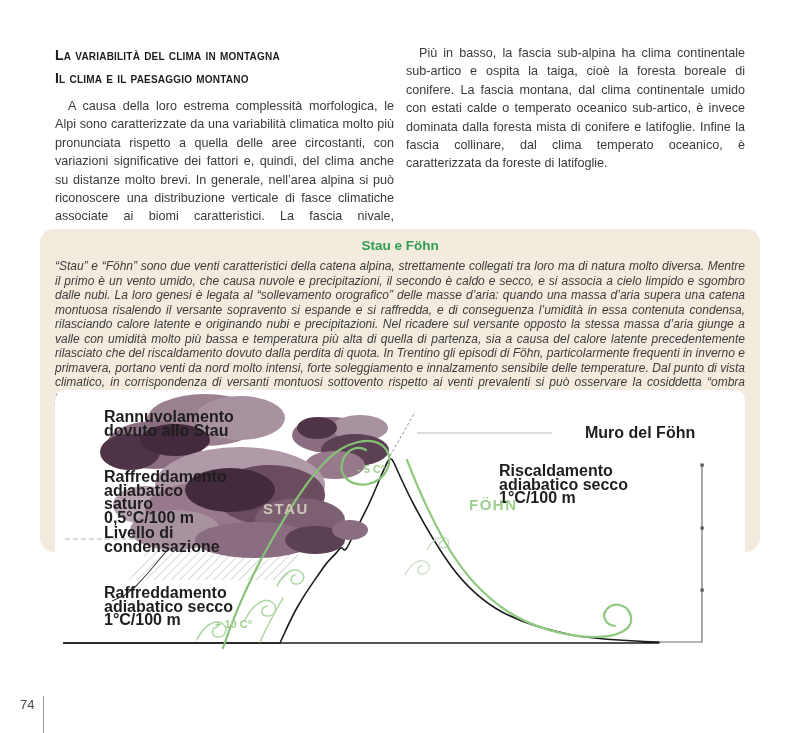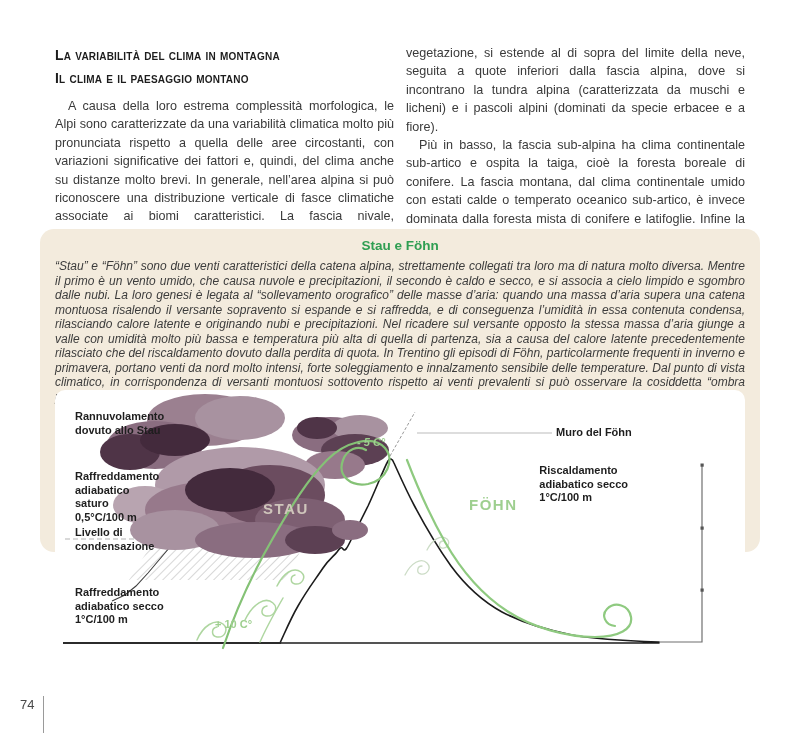--- a/index.html
+++ b/index.html
@@ -17,22 +17,22 @@
   .infobox{position:absolute;left:40px;top:229px;width:720px;height:323px;
            background:var(--box-bg,#f3ebdd);border-radius:14px;}
   .infobox-title{margin-top:9px;text-align:center;font-size:13.5px;font-weight:bold;
                  color:var(--accent-green,#2f9e52);}
   .infobox-body{margin:6px 15px 0 15px;font-size:12px;line-height:14.5px;font-style:italic;
                 text-align:justify;color:#3c3c3c;}
   
   .panel{position:absolute;left:15px;top:161px;width:690px;height:282px;background:#fff;
          border-radius:10px;overflow:hidden;}
   .panel svg{position:absolute;left:0;top:0;}
-  .dlabel{position:absolute;font-size:11px;font-weight:bold;line-height:13.5px;
-          color:#1e1e1e;white-space:pre-line;}
+  .dlabel{position:absolute;font-size:16px;font-weight:bold;line-height:13.5px;
+          color:#1e1e1e;white-space:pre-line;margin-left:29px;}
   .dlabel.right{text-align:left;}
   .glabel{position:absolute;font-weight:bold;color:var(--label-green,#9ecf8f);white-space:pre;}
   .stau-text{font-size:15px;letter-spacing:1.5px;color:var(--stau-text,#cfc5bb);}
   .fohn-text{font-size:15px;letter-spacing:1.5px;}
   .temp-text{font-size:11px;}
   .caption{position:absolute;left:20px;top:261px;width:650px;font-size:11px;
            font-weight:normal;color:#2e2e2e;}
   
   .pagenum{position:absolute;left:20px;top:697px;font-size:13px;color:#4a4a4a;}
   .pagenum-rule{position:absolute;left:43px;top:696px;width:1px;height:37px;background:#9a9a9a;}
@@ -42,21 +42,20 @@
 
 <div class="page">
 
   <div class="cols">
     <div class="col">
       <div class="heading">La variabilità del clima in montagna</div>
       <div class="heading">Il clima e il paesaggio montano</div>
       <div class="bodytext indent lead">A causa della loro estrema complessità morfologica, le Alpi sono caratterizzate da una variabilità climatica molto più pronunciata rispetto a quella delle aree circostanti, con variazioni significative dei fattori e, quindi, del clima anche su distanze molto brevi. In generale, nell’area alpina si può riconoscere una distribuzione verticale di fasce climatiche associate ai biomi caratteristici. La fascia nivale, caratterizzata da neve e ghiaccio perenni e dalla totale assenza di</div>
     </div>
     <div class="col">
-      <div class="bodytext">vegetazione, si estende al di sopra del limite della neve, seguita a quote inferiori dalla fascia alpina, dove si incontrano la tundra alpina (caratterizzata da muschi e licheni) e i pascoli alpini (dominati da specie erbacee e a fiore).</div>
       <div class="bodytext indent">Più in basso, la fascia sub-alpina ha clima continentale sub-artico e ospita la taiga, cioè la foresta boreale di conifere. La fascia montana, dal clima continentale umido con estati calde o temperato oceanico sub-artico, è invece dominata dalla foresta mista di conifere e latifoglie. Infine la fascia collinare, dal clima temperato oceanico, è caratterizzata da foreste di latifoglie.</div>
     </div>
   </div>
 
   <div class="infobox">
     <div class="infobox-title">Stau e Föhn</div>
     <div class="infobox-body">“Stau” e “Föhn” sono due venti caratteristici della catena alpina, strettamente collegati tra loro ma di natura molto diversa. Mentre il primo è un vento umido, che causa nuvole e precipitazioni, il secondo è caldo e secco, e si associa a cielo limpido e sgombro dalle nubi. La loro genesi è legata al “sollevamento orografico” delle masse d’aria: quando una massa d’aria supera una catena montuosa risalendo il versante sopravento si espande e si raffredda, e di conseguenza l’umidità in essa contenuta condensa, rilasciando calore latente e originando nubi e precipitazioni. Nel ricadere sul versante opposto la stessa massa d’aria giunge a valle con umidità molto più bassa e temperatura più alta di quella di partenza, sia a causa del calore latente precedentemente rilasciato che del riscaldamento dovuto dalla perdita di quota. In Trentino gli episodi di Föhn, particolarmente frequenti in inverno e primavera, portano venti da nord molto intensi, forte soleggiamento e innalzamento sensibile delle temperature. Dal punto di vista climatico, in corrispondenza di versanti montuosi sottovento rispetto ai venti prevalenti si può osservare la cosiddetta “ombra pluviometrica”, cioè una zona caratterizzata da relativa scarsità di precipitazioni.</div>
 
     <div class="panel">
       <svg width="690" height="282" viewBox="0 0 690 282">
@@ -143,21 +142,21 @@
 condensazione</div>
       <div class="dlabel" style="left:20px;top:196px;">Raffreddamento
 adiabatico secco
 1°C/100 m</div>
       <div class="dlabel" style="left:501px;top:36px;">Muro del Föhn</div>
       <div class="dlabel right" style="right:117px;top:74px;">Riscaldamento
 adiabatico secco
 1°C/100 m</div>
       <div class="glabel stau-text" style="left:208px;top:110px;">STAU</div>
       <div class="glabel fohn-text" style="left:414px;top:106px;">FÖHN</div>
-      <div class="glabel temp-text" style="left:302px;top:46px;font-style:italic;">- 5 C°</div>
+      <div class="glabel temp-text" style="left:302px;top:73px;">- 5 C°</div>
       <div class="glabel temp-text" style="left:160px;top:228px;">+ 10 C°</div>
     </div>
   </div>
 
   <div class="pagenum">74</div>
   <div class="pagenum-rule"></div>
 
 </div>
 
 </body></html>

